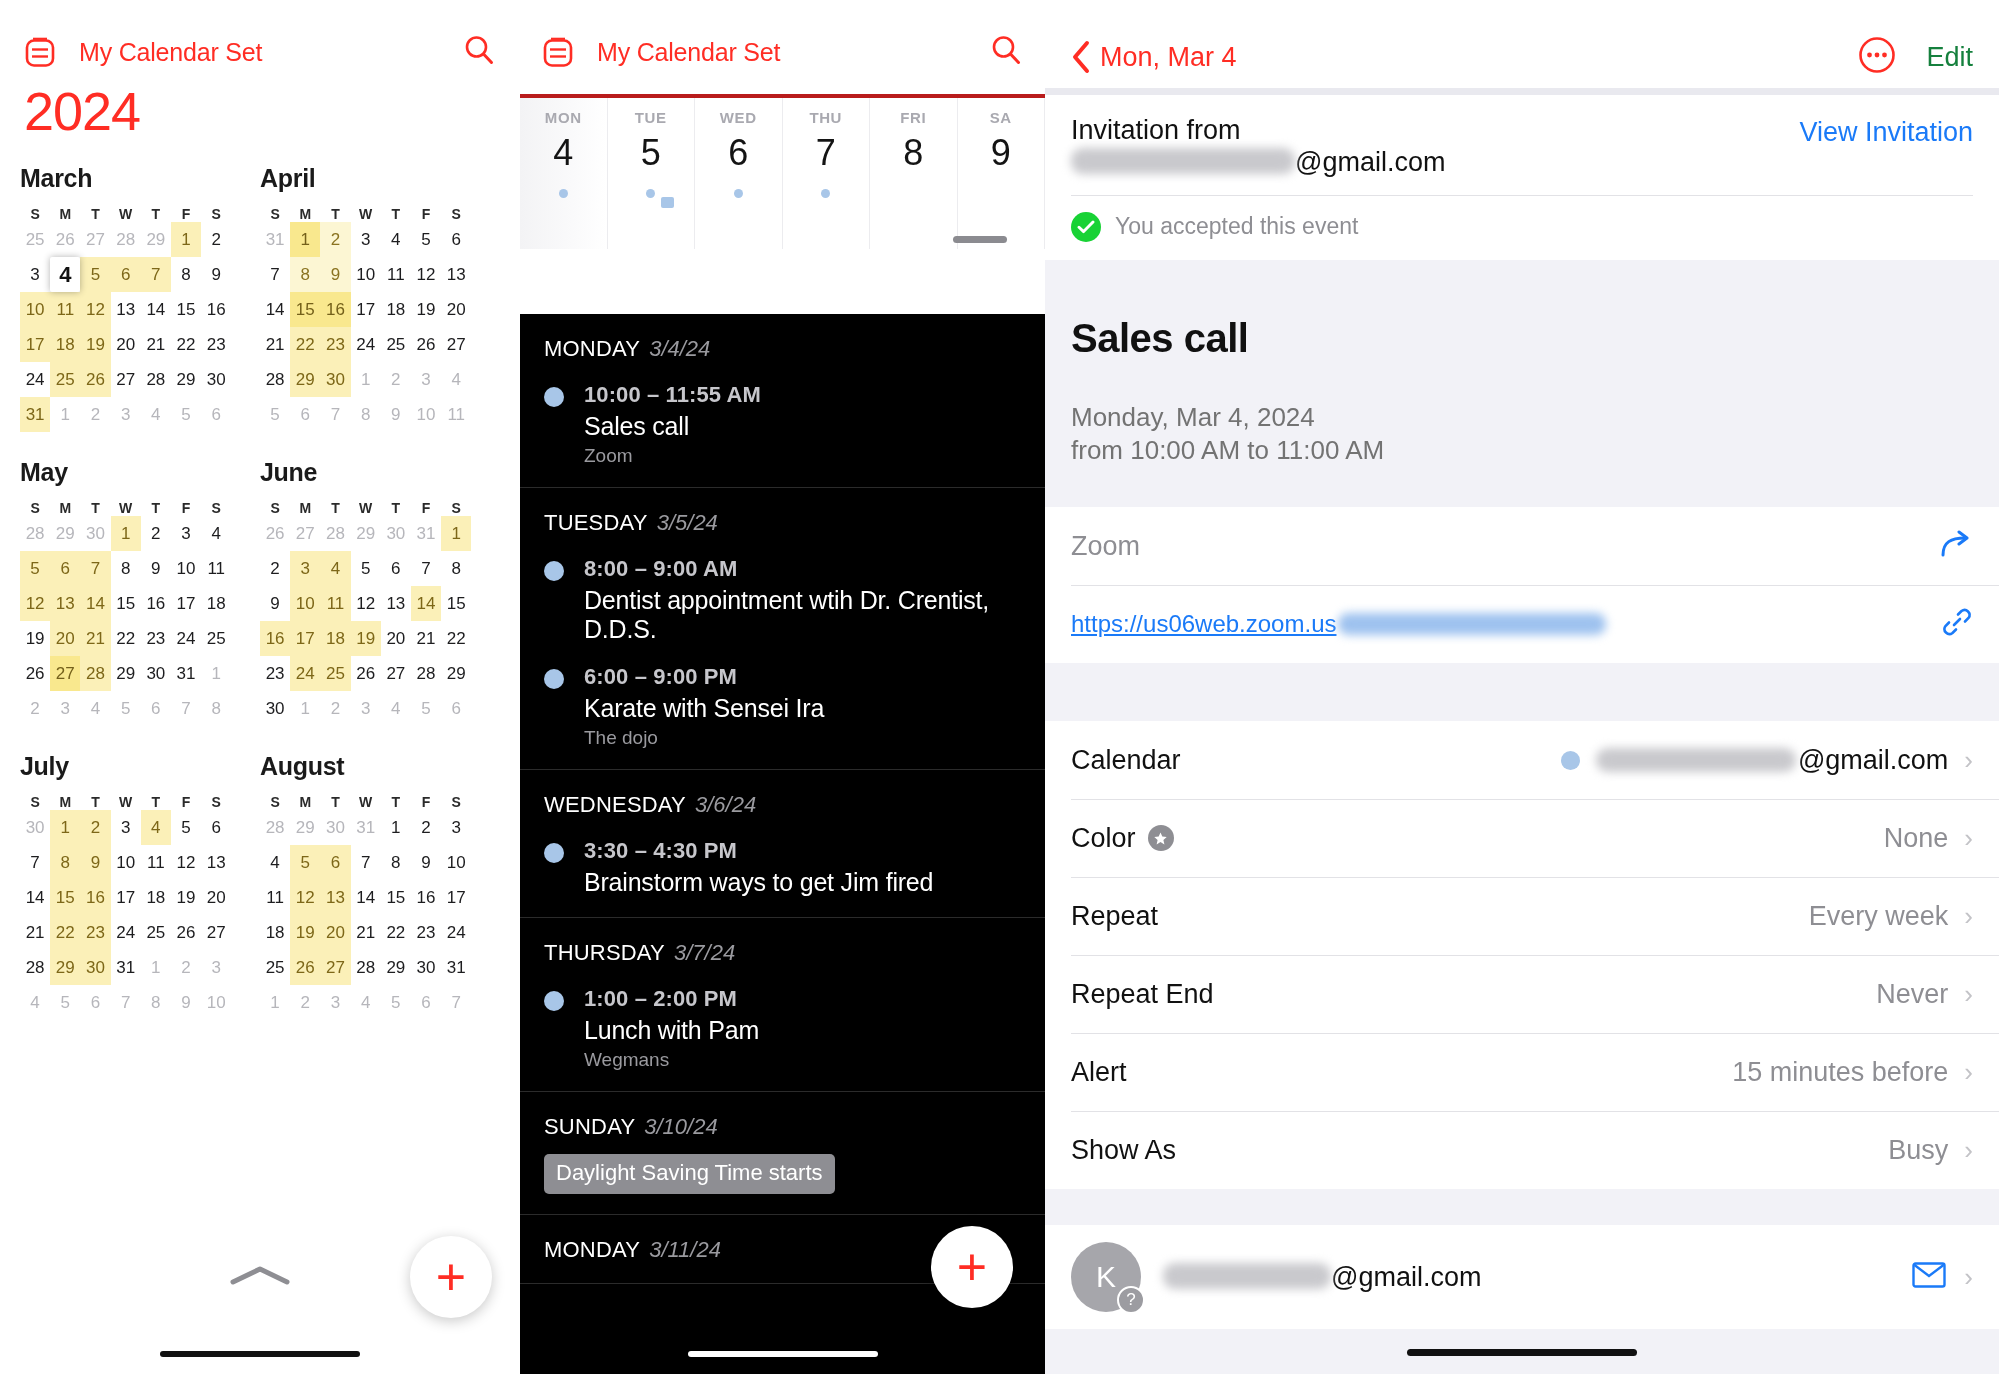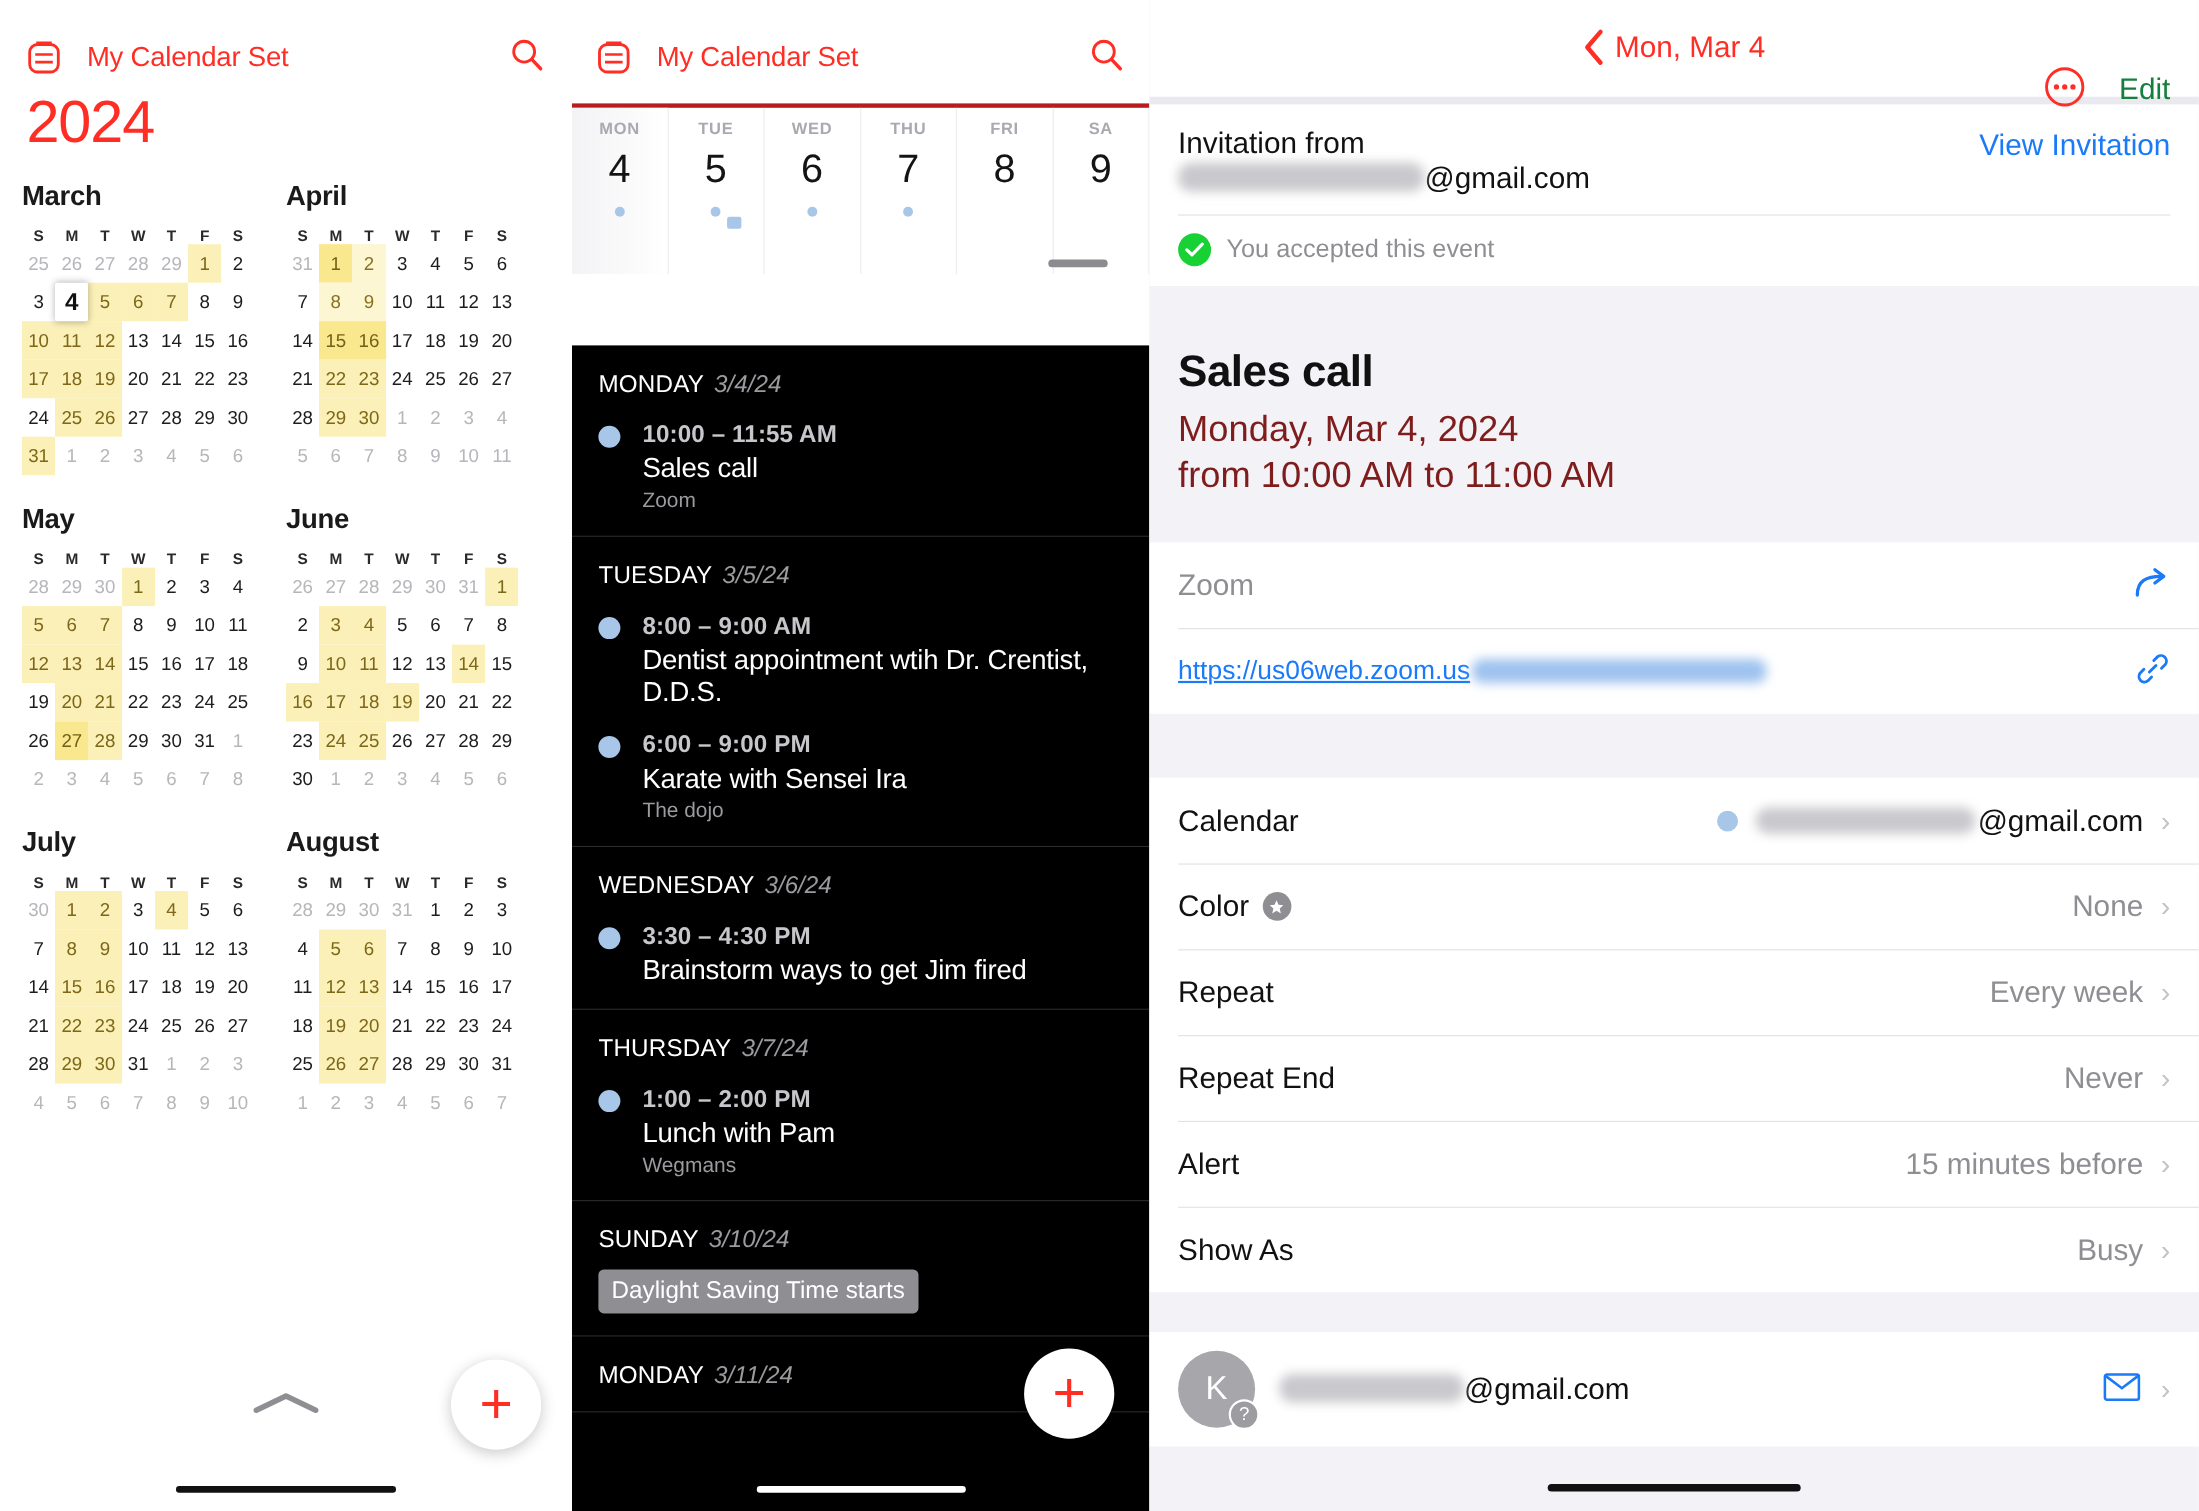--- a/index.html
+++ b/index.html
@@ -89,41 +89,41 @@
                font-size:22px; padding:6px 12px 8px 12px; border-radius:5px; }
   .fab2 { position:absolute; right:32px; bottom:66px; width:82px; height:82px; border-radius:50%;
           background:#fff; box-shadow:0 3px 14px rgba(0,0,0,0.4);
           display:flex; align-items:center; justify-content:center; }
   .fab2 .plus { color:#FF2D24; font-size:52px; line-height:52px; font-weight:300; }
   .home-bar2 { position:absolute; bottom:17px; left:50%; transform:translateX(-50%);
                width:190px; height:6px; background:#fff; border-radius:3px; }
 
   
   .panel-detail { width:954px; height:1374px; background:#f2f2f7; position:relative; overflow:hidden; }
-  .dv-nav { height:88px; display:flex; align-items:center; padding:26px 26px 0 26px; background:#fff;flex-direction:column; }
+  .dv-nav { height:88px; display:flex; align-items:center; padding:26px 26px 0 26px; background:#fff; }
   .dv-back { display:flex; align-items:center; color:#FF2D24; font-size:27px; }
   .dv-back .chev { margin-right:9px; display:flex; }
   .dv-actions { margin-left:auto; display:flex; align-items:center; gap:30px; }
   .dv-edit { color:#15803d; font-size:27px; }
   .sep-strip { height:7px; background:#e9e9ef; }
 
   .inv-block { background:#fff; padding:20px 26px 16px 26px; }
   .inv-row { display:flex; align-items:flex-start; }
   .inv-left { font-size:27px; color:#111; line-height:1.18; }
   .blur-chip { display:inline-block; background:#c9c9cd; border-radius:12px; height:26px; vertical-align:-3px;
                filter:blur(5px); }
   .inv-view { margin-left:auto; color:#1a7af8; font-size:27px; white-space:nowrap; padding-top:2px; }
   .inv-div { height:1px; background:#e2e2e6; margin:16px 0 0 0; }
   .acc-row { display:flex; align-items:center; padding:16px 0 2px 0; }
   .acc-check { width:30px; height:30px; border-radius:50%; background:#18d235; display:flex; align-items:center; justify-content:center; }
   .acc-text { margin-left:14px; color:#8e8e93; font-size:23px; }
 
   .ev-hero { background:#f2f2f7; padding:56px 26px 40px 26px; }
   .ev-hero h1 { font-size:40px; color:#111; font-weight:700; letter-spacing:-0.5px; }
-  .ev-hero .when { margin-top:8px; font-size:33px; color:#7f1d1d; line-height:1.28; }
+  .ev-hero .when { margin-top:40px; font-size:26px; color:#737373; line-height:1.28; }
 
   .white-card { background:#fff; }
   .card-row { display:flex; align-items:center; padding:0 26px; height:78px; position:relative; }
   .card-row + .card-row::before { content:""; position:absolute; left:26px; right:0; top:0; height:1px; background:#e2e2e6; }
   .row-label { font-size:27px; color:#111; }
   .row-label.muted { color:#8e8e93; }
   .row-right { margin-left:auto; display:flex; align-items:center; gap:16px; }
   .row-val { font-size:27px; color:#8e8e93; }
   .url-link { font-size:24px; color:#1a7af8; text-decoration:underline; white-space:nowrap; }
   .url-blur { display:inline-block; background:#9ec2ef; border-radius:10px; height:22px; filter:blur(5px); vertical-align:-2px; }

